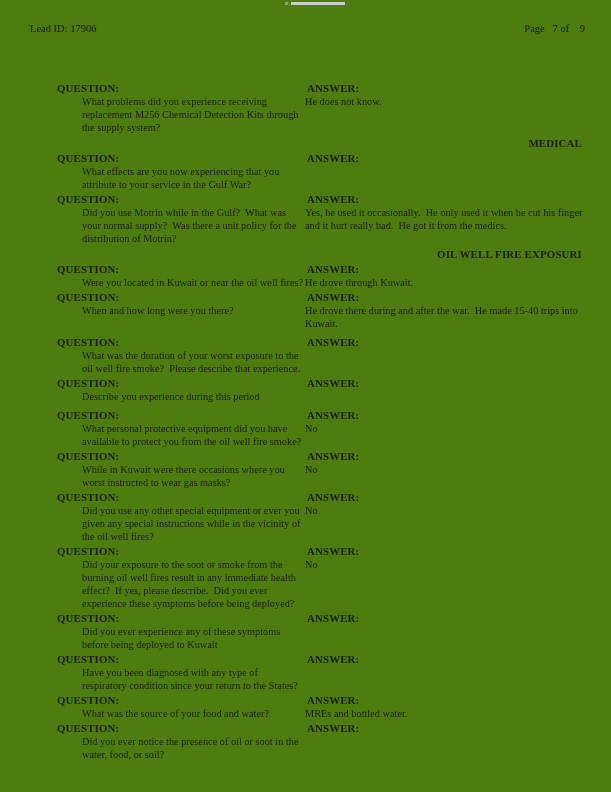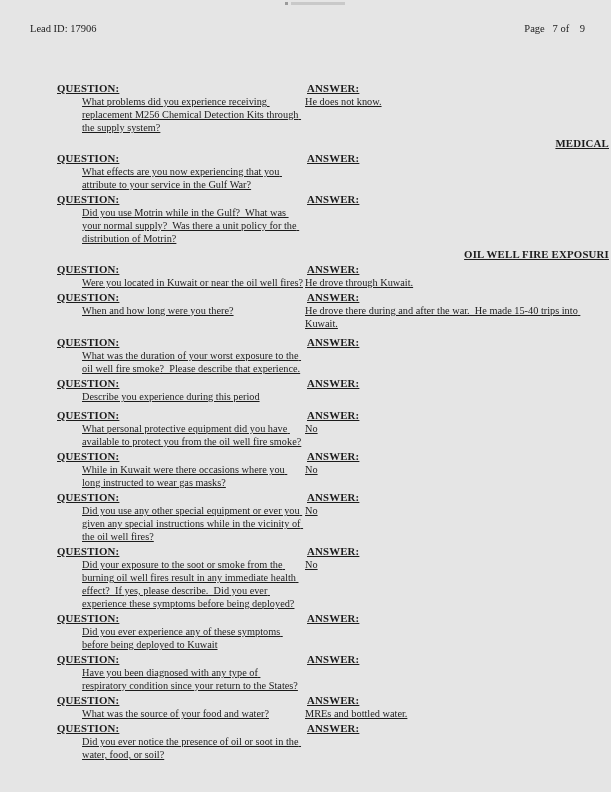--- a/index.html
+++ b/index.html
@@ -1,39 +1,39 @@
 <!DOCTYPE html>
 <html><head>
 <meta charset="utf-8">
 <style>
   html,body { margin:0; padding:0; background:#ffffff; }
   .page {
     position:relative;
     width:611px; height:792px;
-    background:#e5e5e5;
+    background:#4d7c0f;
     font-family:"Liberation Serif", serif;
     color:#1c1c1c;
     overflow:hidden;
   }
   .scan-dot {
     position:absolute; top:2px; left:285px;
     width:3px; height:3px; background:#9a9a9a;
   }
   .scan-line {
     position:absolute; top:2px; left:291px;
     width:54px; height:3px; background:#c9c9c9;
   }
   .doc-header {
     position:absolute; top:22px; left:30px; right:26px;
     display:flex; justify-content:space-between;
     font-size:10.5px; line-height:13px;
   }
   .doc-header .pageno { white-space:pre; }
   .content {
-    position:absolute; top:82px; left:55px; right:2px;text-decoration:underline;
+    position:absolute; top:82px; left:55px; right:29px;
   }
   .section-head {
     font-weight:bold; font-size:10.8px; line-height:13px;
     margin:3px 0 2px -3px;
     letter-spacing:0.2px;
     text-align:right;
   }
   .qa-row { display:flex; align-items:flex-start; margin-bottom:2px; }
   .q-col { flex:0 0 250px; }
   .a-col { flex:0 0 280px; }
@@ -81,20 +81,21 @@
           <div class="qa-head">ANSWER:</div>
         </div>
       </div>
       <div class="qa-row">
         <div class="q-col">
           <div class="qa-head">QUESTION:</div>
           <div class="qa-text">Did you use Motrin while in the Gulf?  What was your normal supply?  Was there a unit policy for the distribution of Motrin?</div>
         </div>
         <div class="a-col">
           <div class="qa-head">ANSWER:</div>
+          <div class="qa-text">Yes, he used it occasionally.  He only used it when he cut his finger and it hurt really bad.  He got it from the medics.</div>
         </div>
       </div>
       <div class="section-head">OIL WELL FIRE EXPOSURI</div>
       <div class="qa-row">
         <div class="q-col">
           <div class="qa-head">QUESTION:</div>
           <div class="qa-text">Were you located in Kuwait or near the oil well fires?</div>
         </div>
         <div class="a-col">
           <div class="qa-head">ANSWER:</div>
@@ -136,21 +137,21 @@
           <div class="qa-text">What personal protective equipment did you have available to protect you from the oil well fire smoke?</div>
         </div>
         <div class="a-col">
           <div class="qa-head">ANSWER:</div>
           <div class="qa-text">No</div>
         </div>
       </div>
       <div class="qa-row">
         <div class="q-col">
           <div class="qa-head">QUESTION:</div>
-          <div class="qa-text">While in Kuwait were there occasions where you long instructed to wear gas masks?</div>
+          <div class="qa-text">While in Kuwait were there occasions where you worst instructed to wear gas masks?</div>
         </div>
         <div class="a-col">
           <div class="qa-head">ANSWER:</div>
           <div class="qa-text">No</div>
         </div>
       </div>
       <div class="qa-row">
         <div class="q-col">
           <div class="qa-head">QUESTION:</div>
           <div class="qa-text">Did you use any other special equipment or ever you given any special instructions while in the vicinity of the oil well fires?</div>

